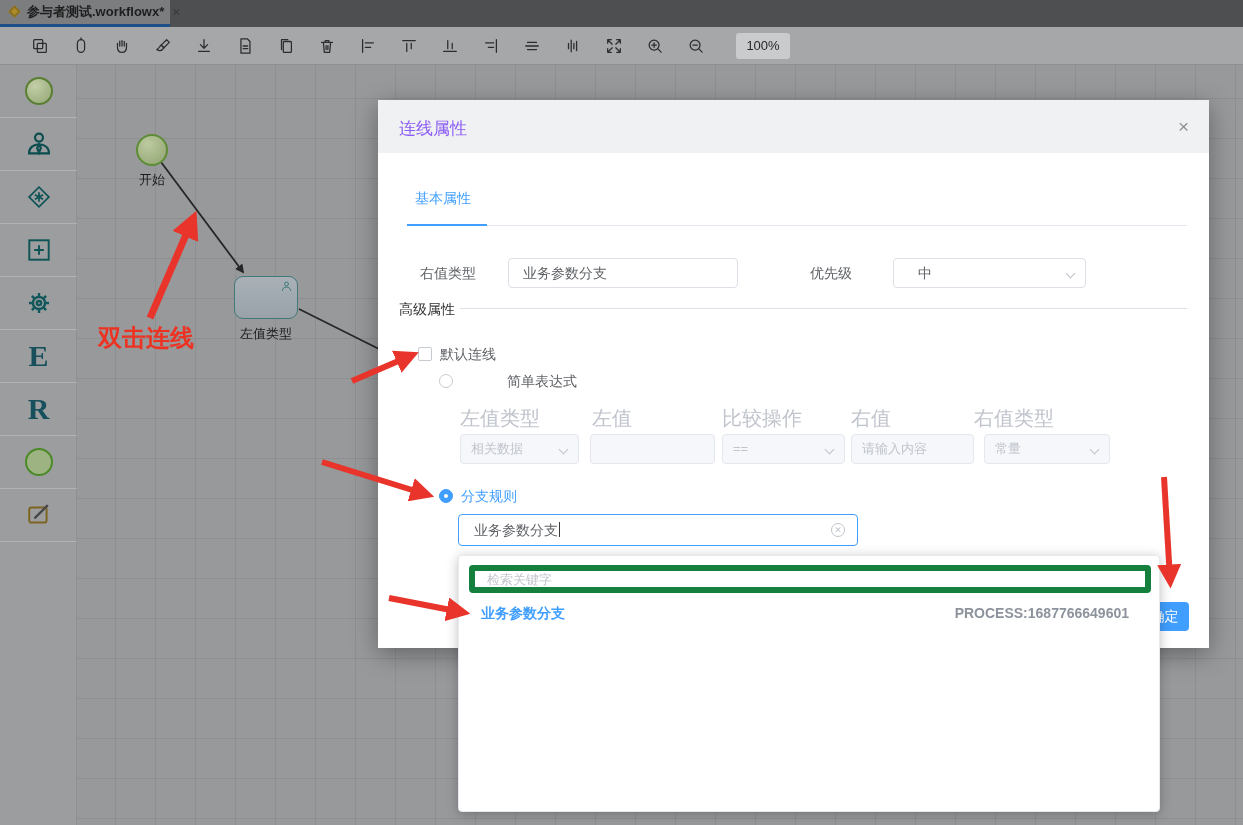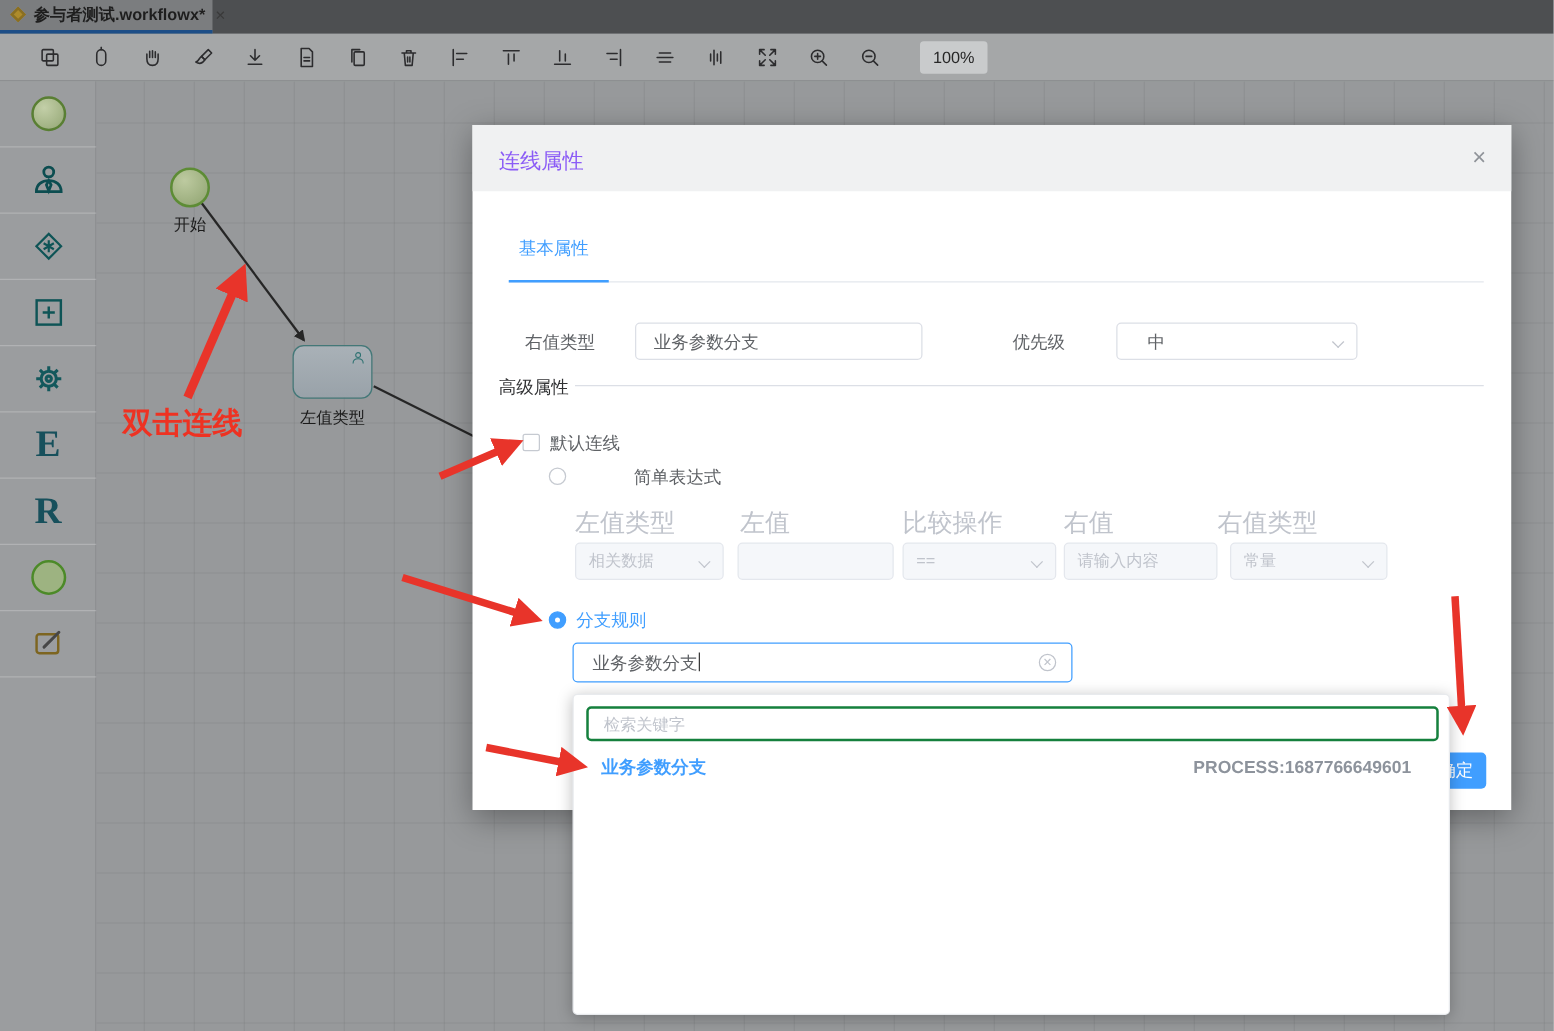--- a/index.html
+++ b/index.html
@@ -85,21 +85,21 @@
   .caret { display:inline-block; width:1px; height:15px; background:#3a3a3a; vertical-align:-2px; margin-left:1px; }
   .clear-icon { position:absolute; right:12px; top:8px; width:14px; height:14px; border:1px solid #c0c4cc;
                 border-radius:50%; color:#c0c4cc; font-size:9px; line-height:12px; text-align:center; cursor:pointer; }
 
   .confirm-btn { position:absolute; left:762px; top:502px; width:49px; height:29px; background:#409eff; border:none;
                  border-radius:4px; color:#fff; font-size:14px; font-family:inherit; cursor:pointer; }
 
   
   .panel { position:absolute; left:458px; top:555px; width:702px; height:257px; background:#fff; border-radius:4px;
            border:1px solid #e8eaed; box-shadow:0 2px 12px rgba(0,0,0,0.25); z-index:20; }
-  .panel-search { position:absolute; left:10px; top:9px; width:682px; height:28px; border:2px solid #15803d;
+  .panel-search { position:absolute; left:10px; top:9px; width:682px; height:28px; border:6px solid #15803d;
                   border-radius:4px; font-size:13px; color:#737373; padding:0 12px; font-family:inherit; outline:none; }
   .panel-search::placeholder { color:#c0c4cc; }
   .panel-item { position:absolute; left:0; top:43px; width:702px; height:30px; cursor:pointer; }
   .panel-item .nm { position:absolute; left:22px; top:6px; font-size:14px; font-weight:700; color:#409eff; }
   .panel-item .pid { position:absolute; right:32px; top:6px; font-size:14px; font-weight:700; color:#8d939c; }
 
   
   .anno-svg { position:absolute; left:0; top:0; width:1243px; height:825px; z-index:40; pointer-events:none; }
   .anno-text { position:absolute; left:98px; top:322px; font-size:24px; font-weight:600; color:#ee3222; z-index:40; pointer-events:none; }
 </style>

